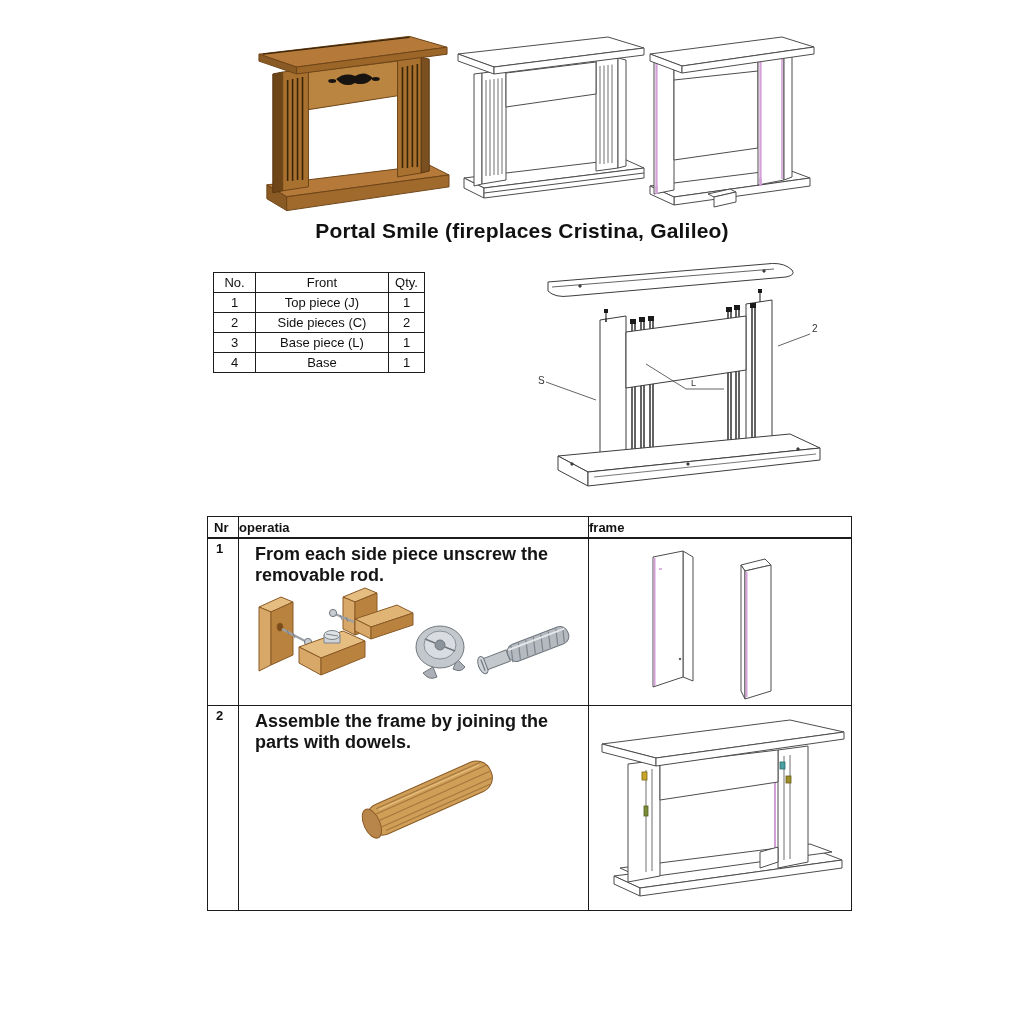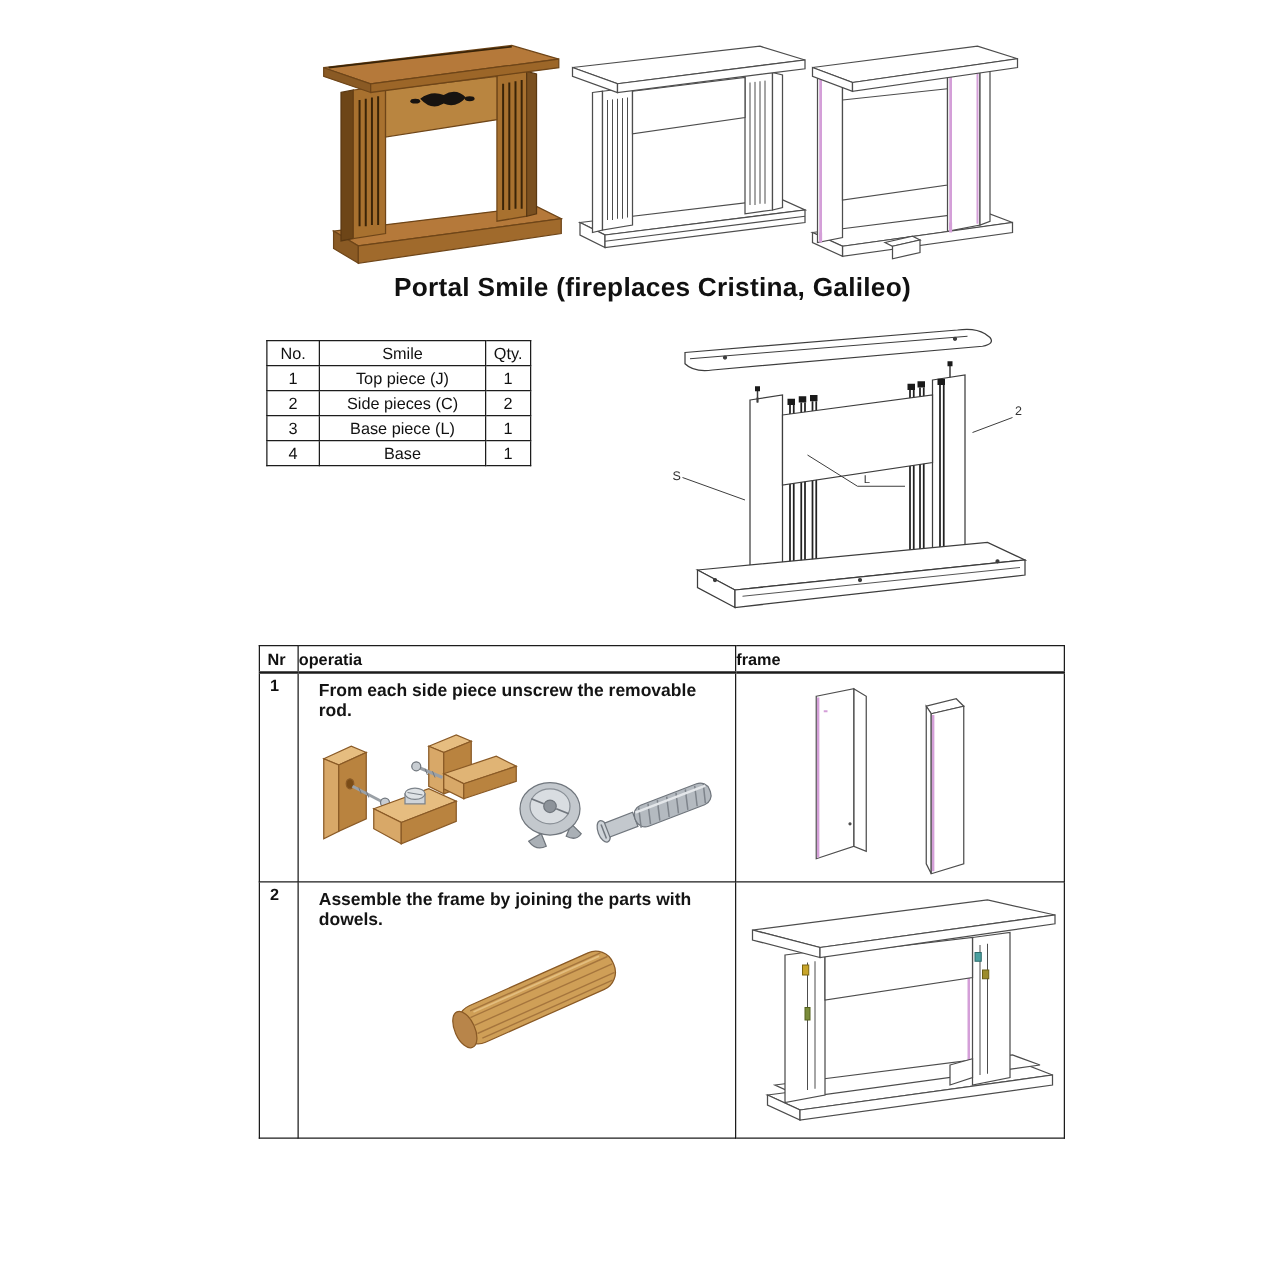--- a/index.html
+++ b/index.html
@@ -30,21 +30,21 @@
     left:207px;top:516px;border-collapse:collapse;table-layout:fixed;
     font-size:13px;color:#111;background:#fff;
   }
   .steps-table th,.steps-table td{
     border:1.2px solid #1c1c1c;font-weight:700;vertical-align:top;padding:0;
   }
   .steps-table thead th{height:20px;text-align:left;vertical-align:middle;border-bottom:2px solid #1c1c1c;}
   .steps-table thead th:first-child{text-align:left;padding-left:6px;}
   .cell-inner{position:relative;width:100%;height:100%;}
   .nr-val{display:block;padding:2px 0 0 8px;font-size:13px;}
-  .op-text{display:block;padding:5px 6px 0 16px;font-size:14px;color:#141414;}
+  .op-text{display:block;padding:5px 6px 0 16px;font-size:18px;color:#141414;}
   .row1 .cell-inner{height:166px;}
   .row2 .cell-inner{height:204px;}
 
   svg{display:block;}
   text{font-family:"Liberation Sans",sans-serif;}
 </style>
 </head>
 <body>
 
 <div class="abs" style="left:253px;top:30px;width:198px;height:184px;">
@@ -176,21 +176,21 @@
 
 <table class="abs parts-table">
   <colgroup>
       <col style="width:42px">
       <col style="width:133px">
       <col style="width:36px">
     </colgroup>
   <thead>
     <tr>
       <th>No.</th>
-      <th>Smile</th>
+      <th>Front</th>
       <th>Qty.</th>
     </tr>
   </thead>
   <tbody>
     <tr>
       <td>1</td>
       <td>Top piece (J)</td>
       <td>1</td>
     </tr>
     <tr>

